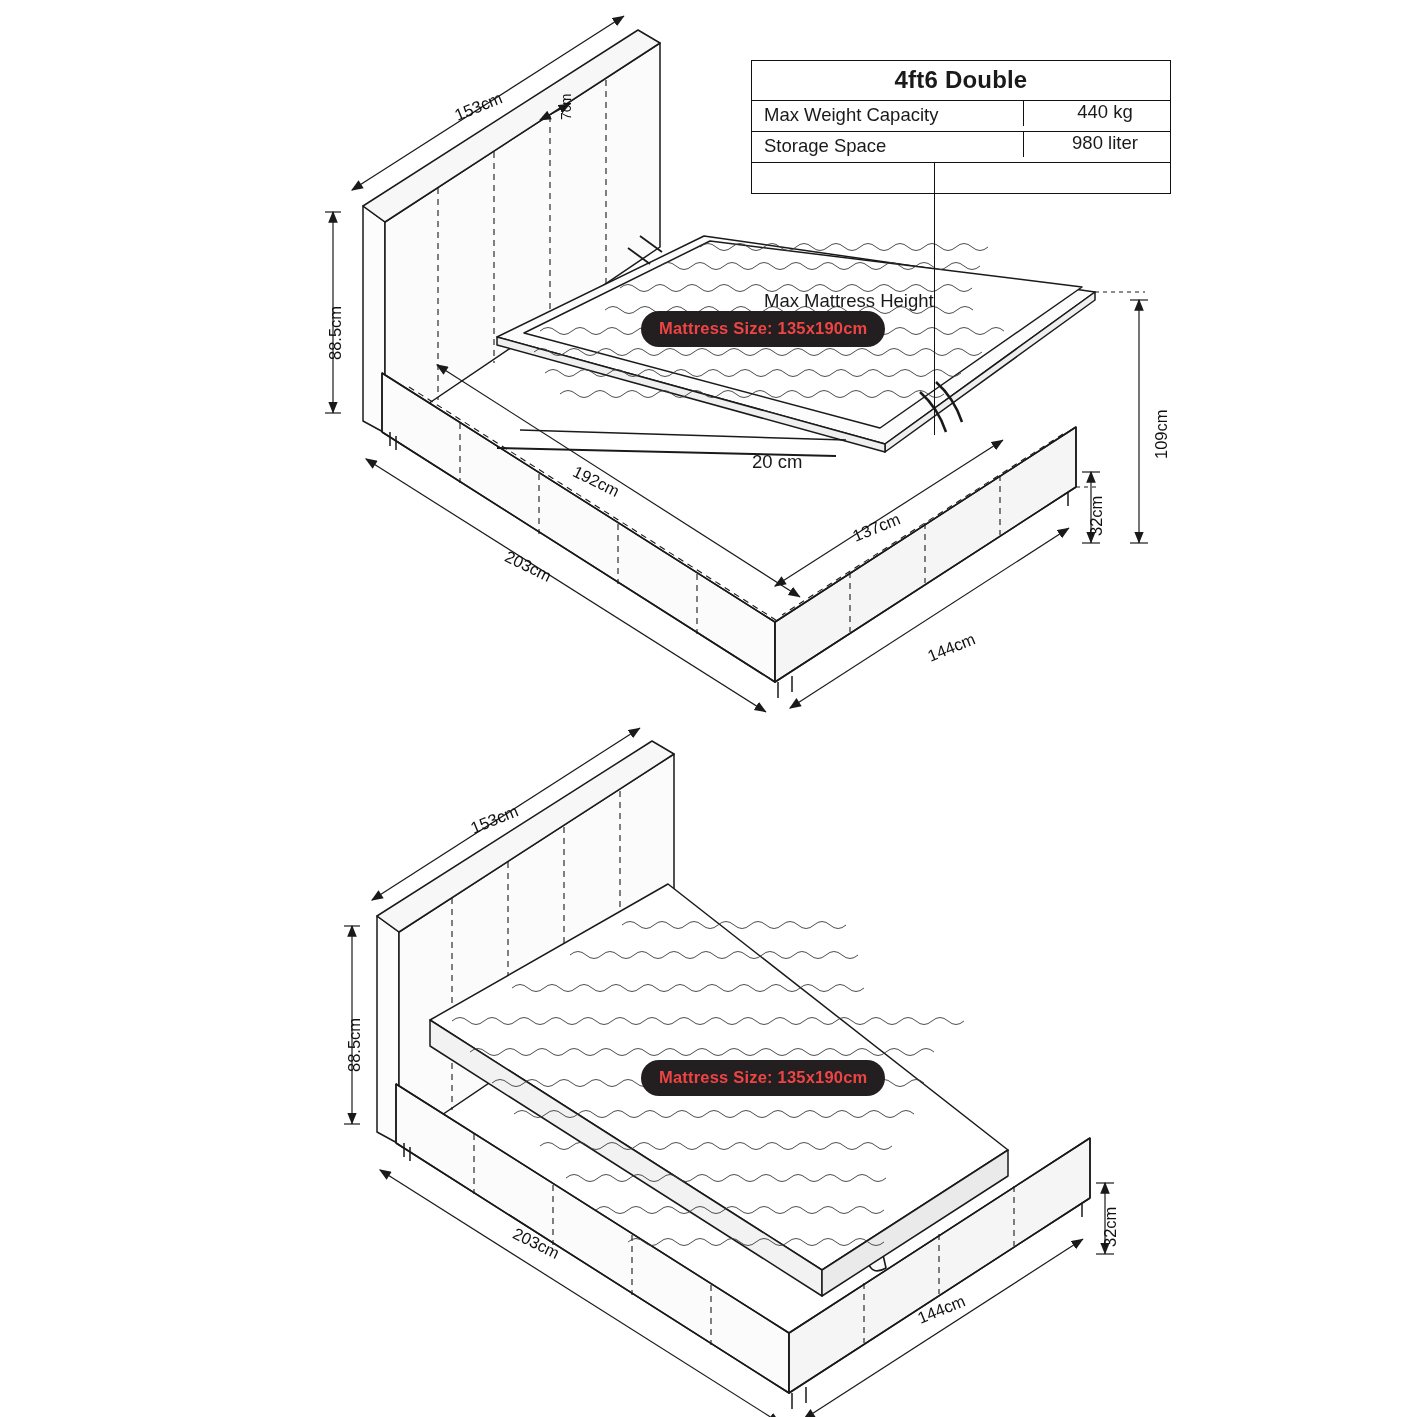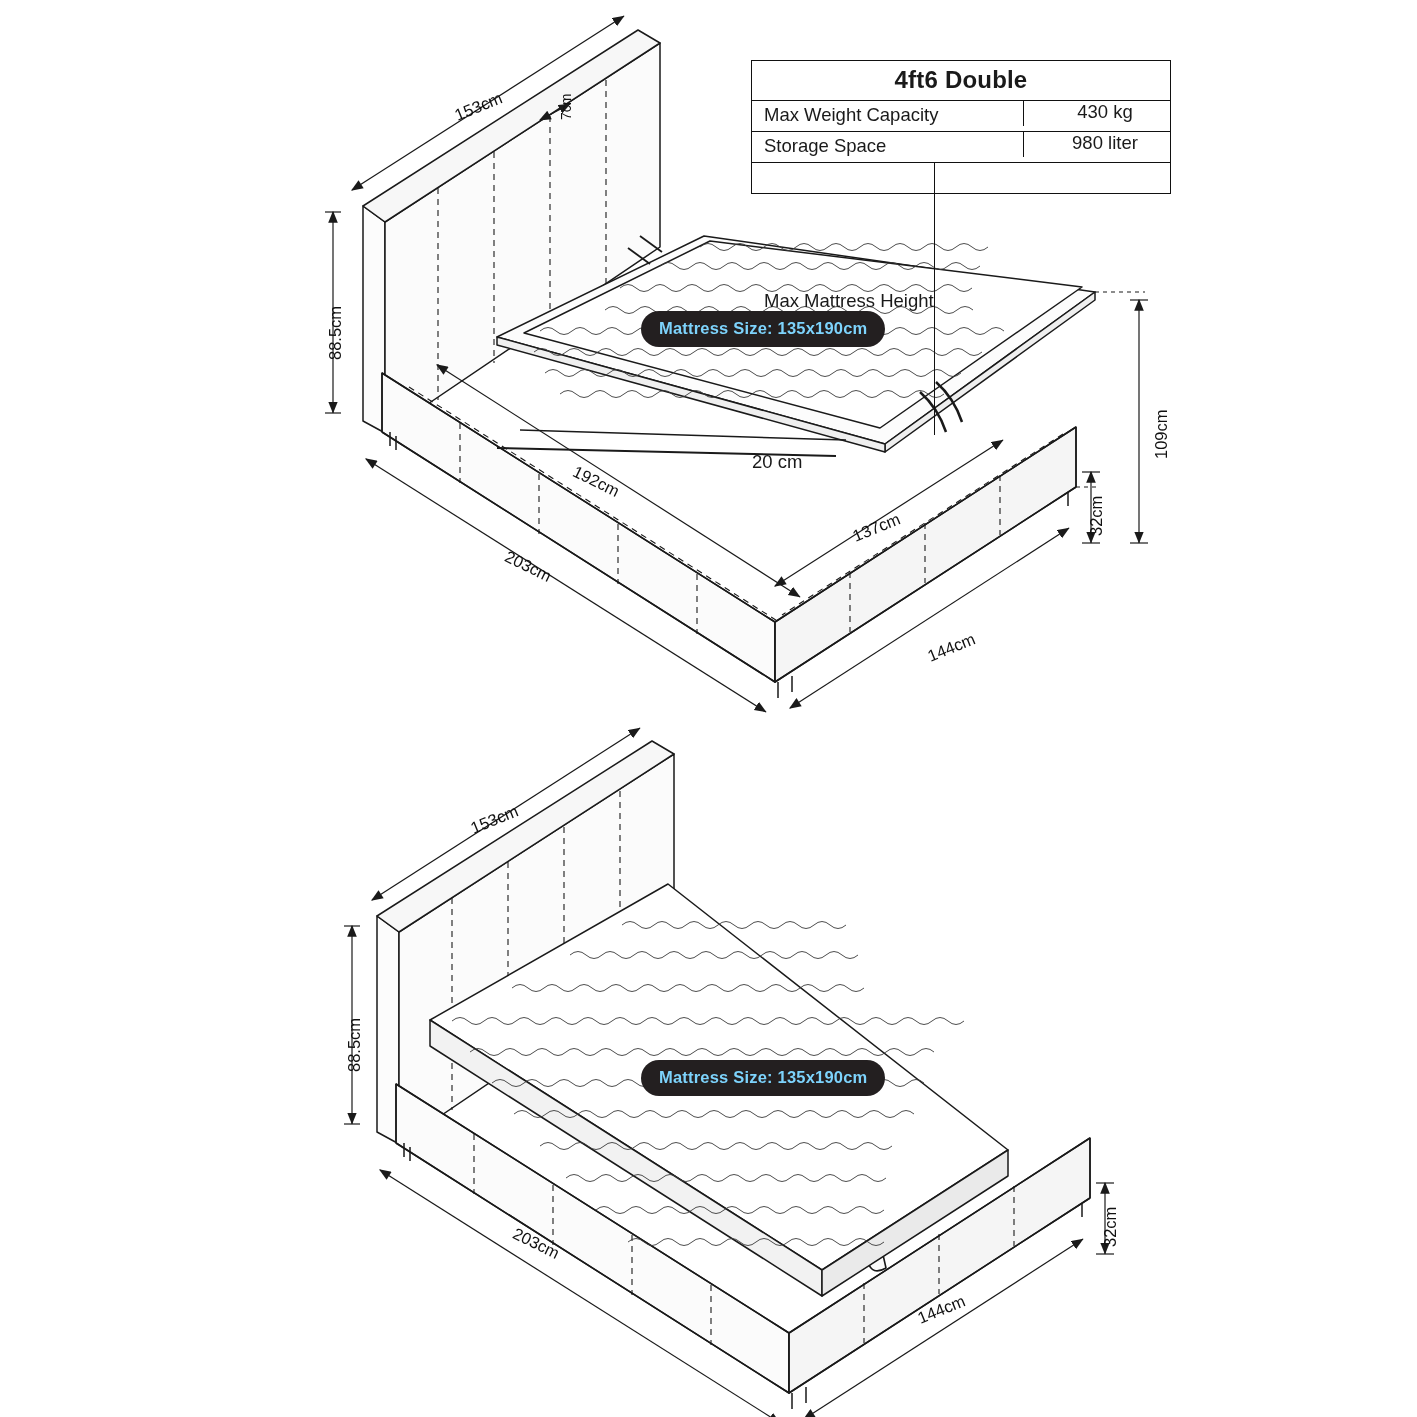--- a/index.html
+++ b/index.html
@@ -71,21 +71,21 @@
     font-size: 18.5px;
     display: flex;
     align-items: center;
     justify-content: center;
     box-sizing: border-box;
   }
   
   .pill {
     position: absolute;
     background: #231f20;
-    color: #7dd3fc;
+    color: #ef4444;
     font-size: 16.5px;
     font-weight: bold;
     border-radius: 18px;
     padding: 8px 18px 9px 18px;
     white-space: nowrap;
     letter-spacing: 0.2px;
   }
   #pill-top { left: 641px; top: 311px; }
   #pill-bottom { left: 641px; top: 1060px; }
 
@@ -278,21 +278,21 @@
       <path d="M1105,1183 L1105,1254" marker-start="url(#arrs)" marker-end="url(#arr)"></path>
       <path d="M1096,1183 L1114,1183"></path>
       <path d="M1096,1254 L1114,1254"></path>
     </g>
   </svg>
 
   <div class="spec-table">
     <div class="spec-title">4ft6 Double</div>
     <div class="spec-row">
       <div class="spec-key">Max Weight Capacity</div>
-      <div class="spec-val">430 kg</div>
+      <div class="spec-val">440 kg</div>
     </div>
     <div class="spec-row">
       <div class="spec-key">Storage Space</div>
       <div class="spec-val">980 liter</div>
     </div>
     <div class="spec-row">
       <div class="spec-key">Max Mattress Height</div>
       <div class="spec-val">20  cm</div>
     </div>
   </div>

